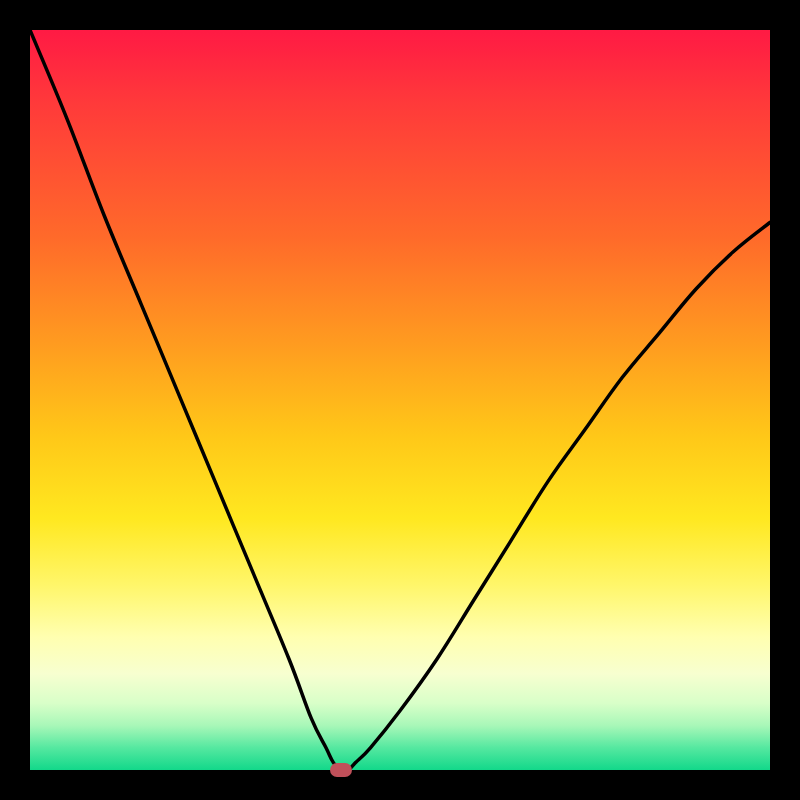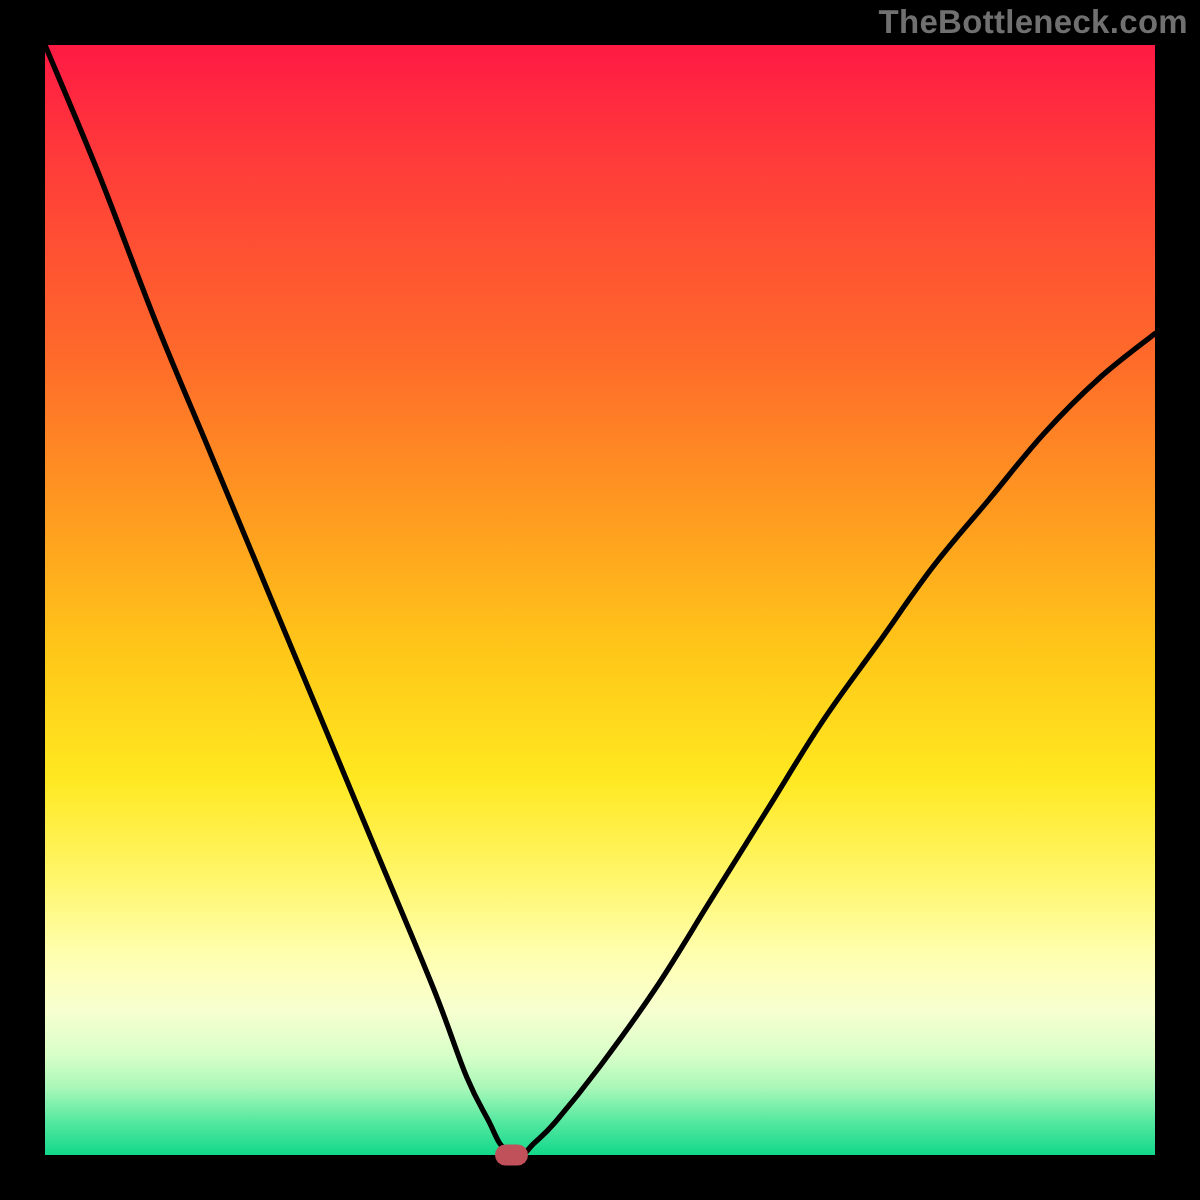--- a/index.html
+++ b/index.html
@@ -62,20 +62,19 @@
     font-size: 22px;
     font-weight: 600;
     color: #707070;
     letter-spacing: 0.2px;
   }
 </style>
 </head>
 <body>
 
 <div class="frame">
-  <div class="watermark">TheBottleneck.com</div>
   <div class="plot">
     <svg class="curve" viewBox="0 0 740 740" preserveAspectRatio="none">
       <path id="curve-path" fill="none" stroke="#000" stroke-width="3.5" stroke-linecap="round" stroke-linejoin="round" d="M 0 0 C 6.66 15.983999999999991, 23.68 55.49999999999996, 37 88.79999999999995 C 50.32 122.09999999999995, 60.68 151.7, 74 185 C 87.32 218.3, 97.68 241.83200000000002, 111 273.8 C 124.32 305.76800000000003, 134.68 330.63199999999995, 148 362.59999999999997 C 161.32 394.568, 171.68 419.43199999999996, 185 451.4 C 198.32 483.368, 208.68 508.232, 222 540.2 C 235.32 572.168, 248.344 602.36, 259 629 C 269.656 655.64, 274.53999999999996 672.216, 281.2 688.2 C 287.86 704.1840000000001, 292.004 709.808, 296 717.8 C 299.996 725.7919999999999, 300.736 728.604, 303.4 732.6 C 306.06399999999996 736.596, 308.136 738.668, 310.8 740 C 313.464 741.332, 315.536 741.332, 318.2 740 C 320.864 738.668, 321.60400000000004 736.596, 325.6 732.6 C 329.596 728.604, 332.408 727.124, 340.40000000000003 717.8 C 348.39200000000005 708.4759999999999, 358.012 696.784, 370 680.8 C 381.988 664.8159999999999, 393.68000000000006 648.98, 407.00000000000006 629 C 420.32000000000005 609.02, 430.68 591.112, 444 569.8 C 457.32 548.4879999999999, 467.68 531.912, 481 510.6 C 494.32 489.288, 504.68 471.38, 518 451.4 C 531.32 431.41999999999996, 541.68 418.248, 555 399.59999999999997 C 568.32 380.95199999999994, 578.68 365.11599999999993, 592 347.79999999999995 C 605.32 330.484, 615.68 319.384, 629 303.40000000000003 C 642.32 287.41600000000005, 652.68 273.652, 666 259 C 679.32 244.34799999999998, 689.68 233.988, 703 222 C 716.32 210.012, 733.34 197.72799999999998, 740 192.39999999999998"></path>
     </svg>
     <div id="marker" class="marker" style="left: 299.8px; top: 733px; background: rgb(192, 80, 90);"></div>
   </div>
 </div>
 
 </body></html>

